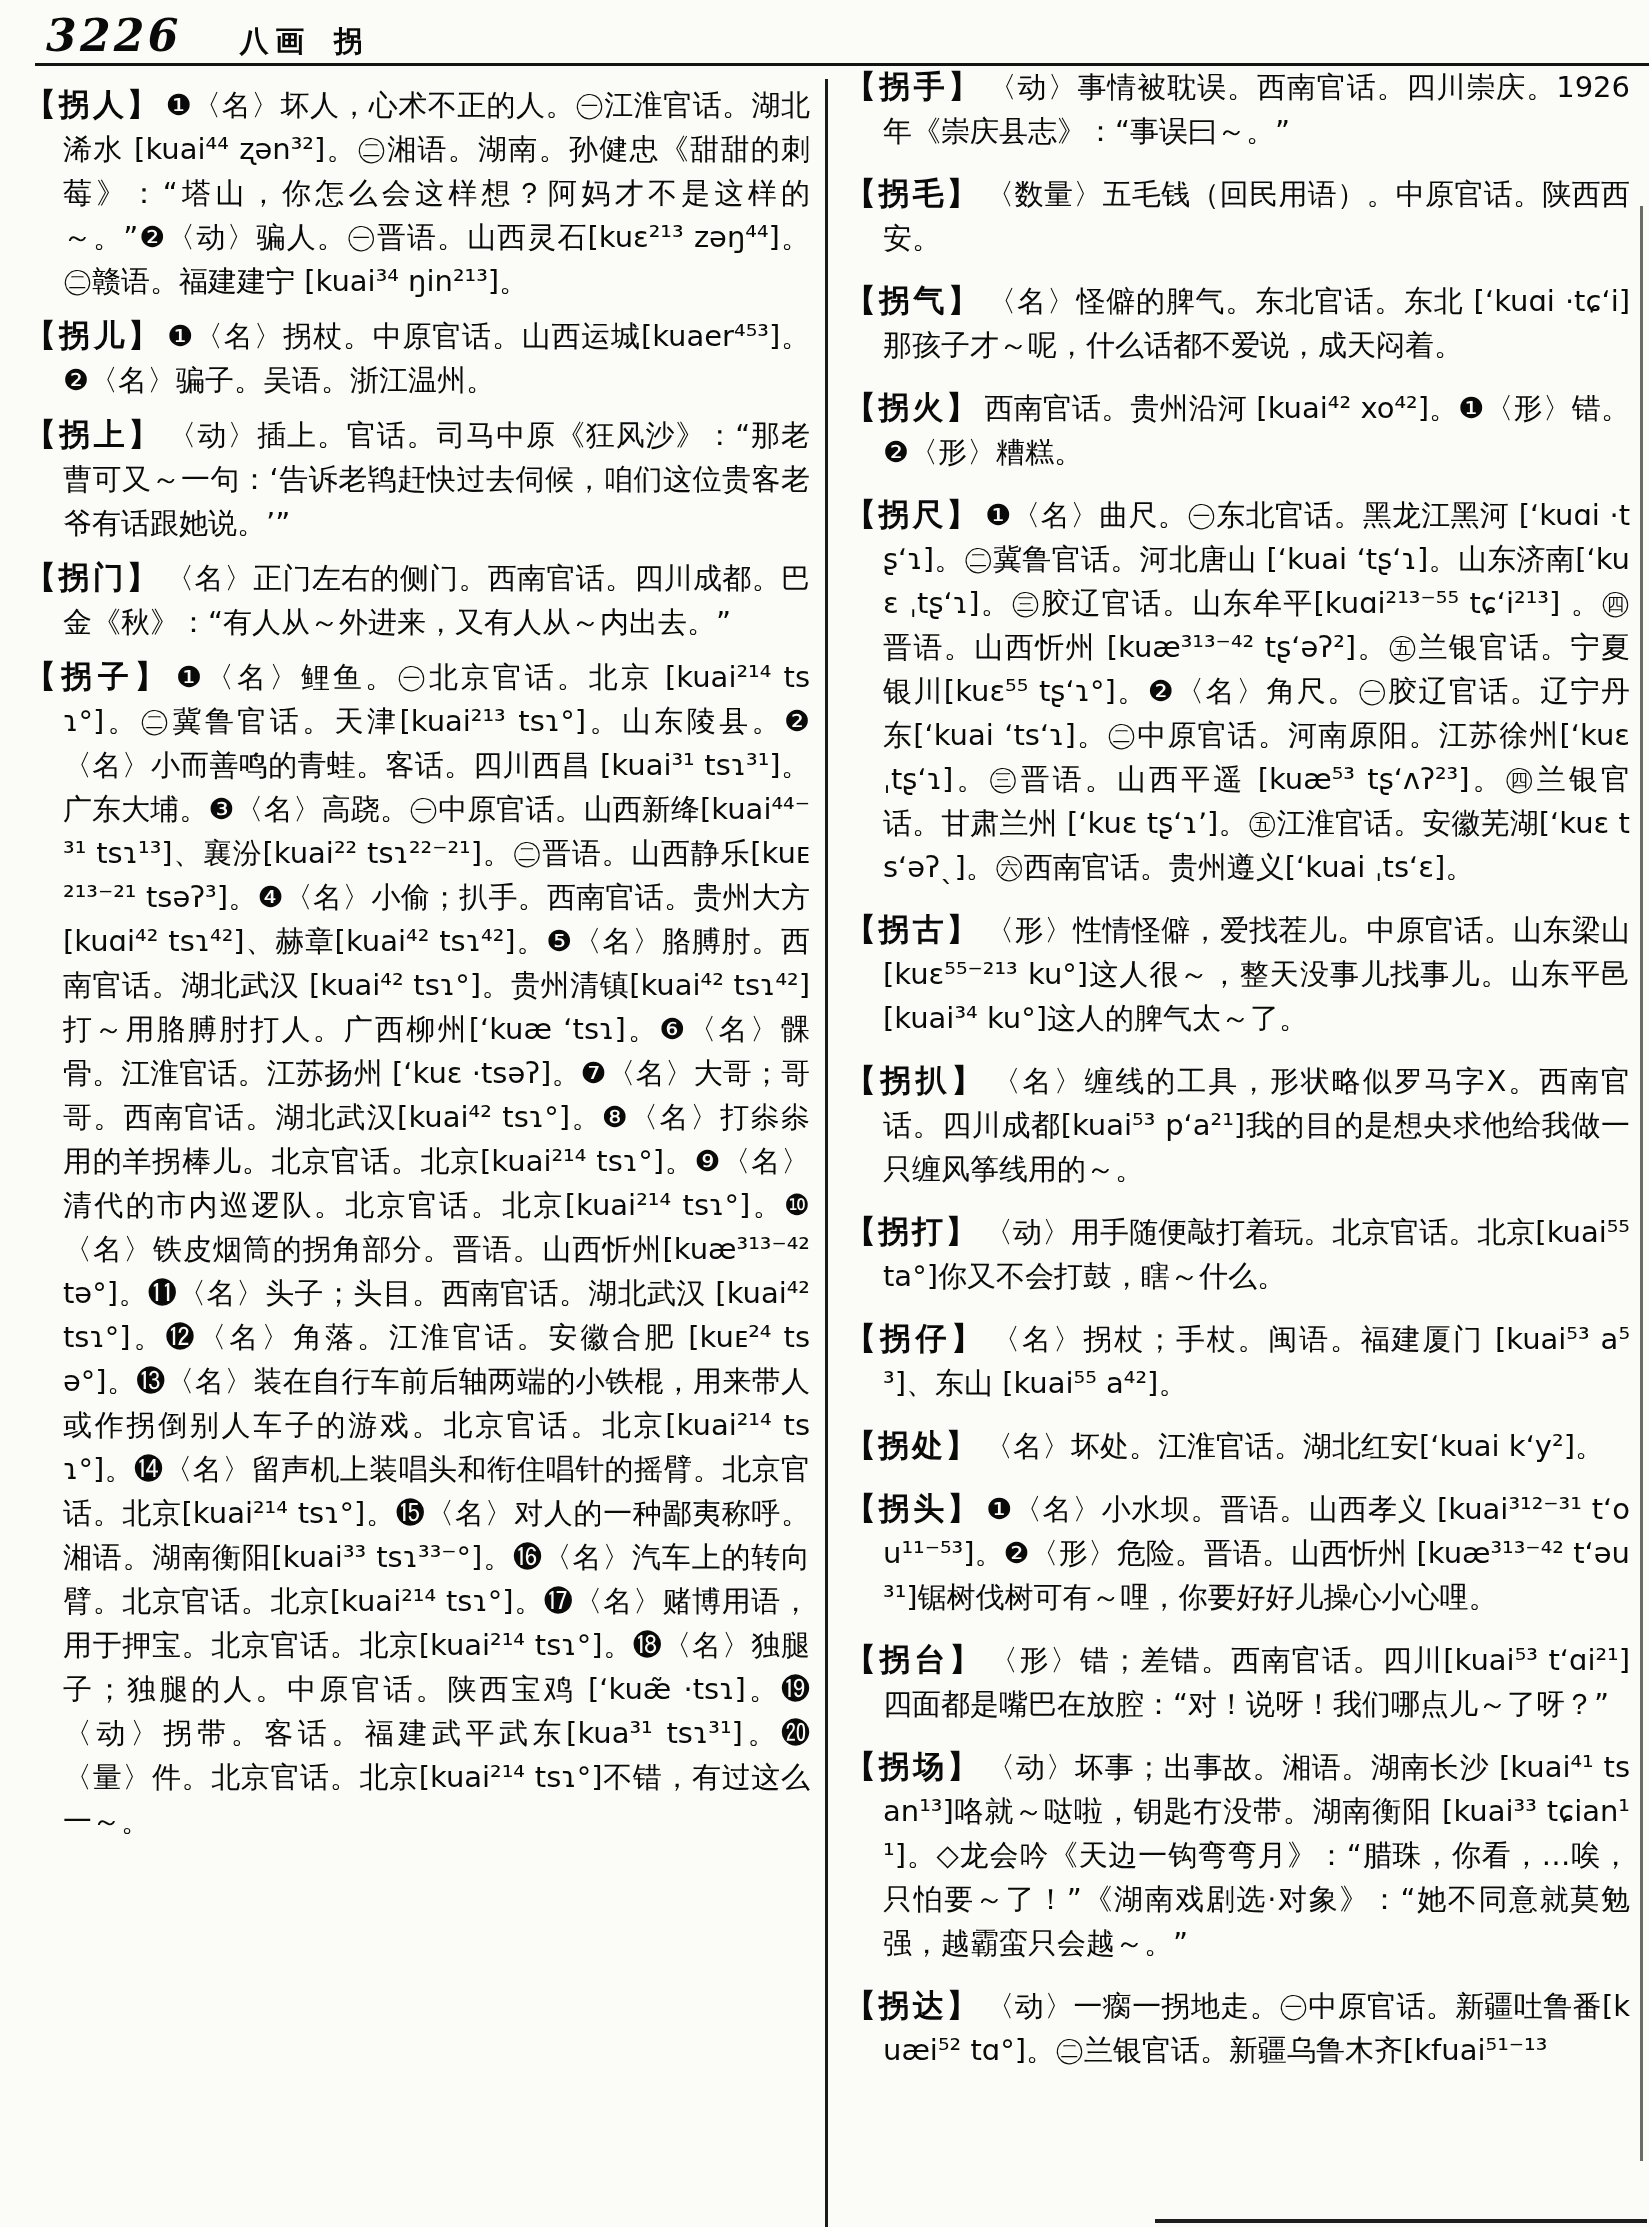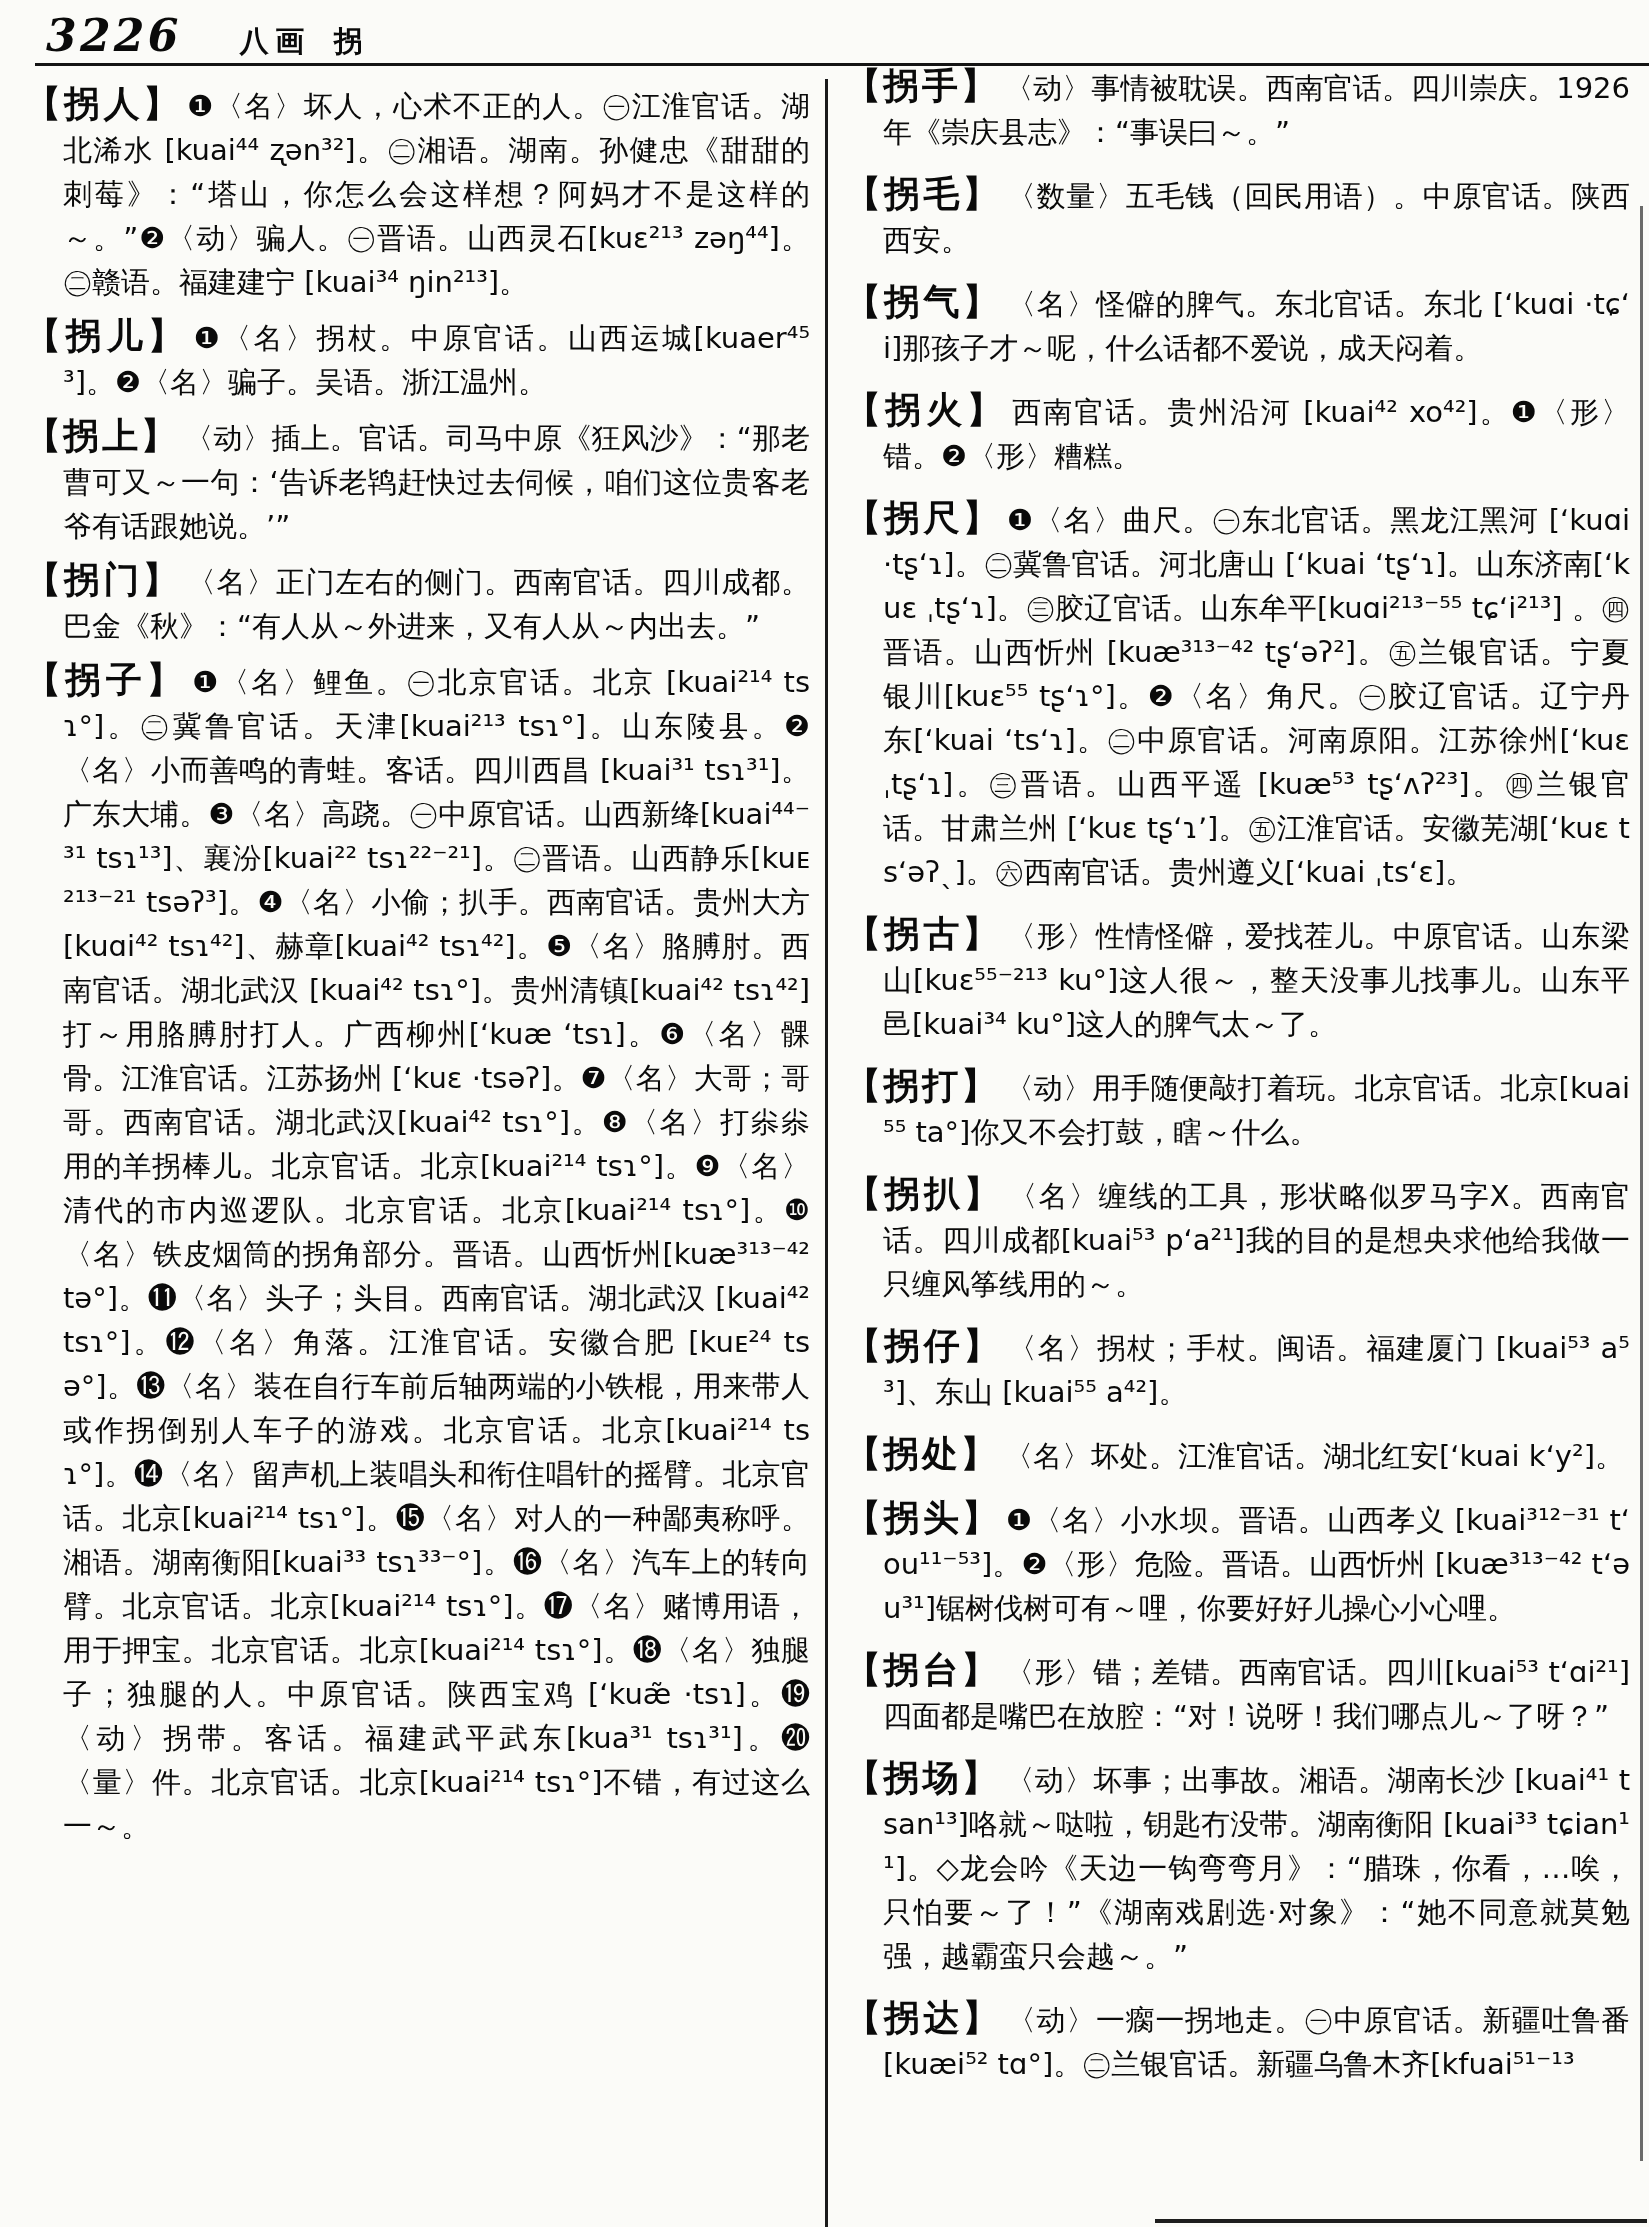--- a/index.html
+++ b/index.html
@@ -24,21 +24,21 @@
   .col-left{left:25px;}
   .col-right{left:845px;top:64px;}
   .entry{
     font-size:29px;line-height:44px;
     text-align:justify;
     padding-left:38px;text-indent:-38px;
     margin-bottom:10px;
     word-break:break-all;
   }
   .col-right .entry{margin-bottom:18px;}
-  .hw{font-weight:700;font-size:36px;letter-spacing:2.5px;margin-right:5px;}
+  .hw{font-weight:700;font-size:31px;letter-spacing:2.5px;margin-right:5px;}
 </style>
 </head>
 <body>
 
 <div class="pagehead">
   <span class="pgnum">3226</span><span class="sect">八画</span><span class="sect hanzi">拐</span>
 </div>
 <div class="rule"></div>
 <div class="divider"></div>
 <div class="gutter-right"></div>
@@ -52,22 +52,22 @@
   <div class="entry"><span class="hw">【拐子】</span><span>❶〈名〉鲤鱼。㊀北京官话。北京 [kuai²¹⁴ tsɿ°]。㊁冀鲁官话。天津[kuai²¹³ tsɿ°]。山东陵县。❷〈名〉小而善鸣的青蛙。客话。四川西昌 [kuai³¹ tsɿ³¹]。广东大埔。❸〈名〉高跷。㊀中原官话。山西新绛[kuai⁴⁴⁻³¹ tsɿ¹³]、襄汾[kuai²² tsɿ²²⁻²¹]。㊁晋语。山西静乐[kuᴇ²¹³⁻²¹ tsəʔ³]。❹〈名〉小偷；扒手。西南官话。贵州大方[kuɑi⁴² tsɿ⁴²]、赫章[kuai⁴² tsɿ⁴²]。❺〈名〉胳膊肘。西南官话。湖北武汉 [kuai⁴² tsɿ°]。贵州清镇[kuai⁴² tsɿ⁴²]打～用胳膊肘打人。广西柳州[ʻkuæ ʻtsɿ]。❻〈名〉髁骨。江淮官话。江苏扬州 [ʻkuɛ ·tsəʔ]。❼〈名〉大哥；哥哥。西南官话。湖北武汉[kuai⁴² tsɿ°]。❽〈名〉打尜尜用的羊拐棒儿。北京官话。北京[kuai²¹⁴ tsɿ°]。❾〈名〉清代的市内巡逻队。北京官话。北京[kuai²¹⁴ tsɿ°]。❿〈名〉铁皮烟筒的拐角部分。晋语。山西忻州[kuæ³¹³⁻⁴² tə°]。⓫〈名〉头子；头目。西南官话。湖北武汉 [kuai⁴² tsɿ°]。⓬〈名〉角落。江淮官话。安徽合肥 [kuᴇ²⁴ tsə°]。⓭〈名〉装在自行车前后轴两端的小铁棍，用来带人或作拐倒别人车子的游戏。北京官话。北京[kuai²¹⁴ tsɿ°]。⓮〈名〉留声机上装唱头和衔住唱针的摇臂。北京官话。北京[kuai²¹⁴ tsɿ°]。⓯〈名〉对人的一种鄙夷称呼。湘语。湖南衡阳[kuai³³ tsɿ³³⁻°]。⓰〈名〉汽车上的转向臂。北京官话。北京[kuai²¹⁴ tsɿ°]。⓱〈名〉赌博用语，用于押宝。北京官话。北京[kuai²¹⁴ tsɿ°]。⓲〈名〉独腿子；独腿的人。中原官话。陕西宝鸡 [ʻkuæ̃ ·tsɿ]。⓳〈动〉拐带。客话。福建武平武东[kua³¹ tsɿ³¹]。⓴〈量〉件。北京官话。北京[kuai²¹⁴ tsɿ°]不错，有过这么一～。</span></div>
 </div>
 
 <div class="col col-right">
   <div class="entry"><span class="hw">【拐手】</span><span>〈动〉事情被耽误。西南官话。四川崇庆。1926年《崇庆县志》：“事误曰～。”</span></div>
   <div class="entry"><span class="hw">【拐毛】</span><span>〈数量〉五毛钱（回民用语）。中原官话。陕西西安。</span></div>
   <div class="entry"><span class="hw">【拐气】</span><span>〈名〉怪僻的脾气。东北官话。东北 [ʻkuɑi ·tɕʻi]那孩子才～呢，什么话都不爱说，成天闷着。</span></div>
   <div class="entry"><span class="hw">【拐火】</span><span>西南官话。贵州沿河 [kuai⁴² xo⁴²]。❶〈形〉错。❷〈形〉糟糕。</span></div>
   <div class="entry"><span class="hw">【拐尺】</span><span>❶〈名〉曲尺。㊀东北官话。黑龙江黑河 [ʻkuɑi ·tʂʻɿ]。㊁冀鲁官话。河北唐山 [ʻkuai ʻtʂʻɿ]。山东济南[ʻkuɛ ˌtʂʻɿ]。㊂胶辽官话。山东牟平[kuɑi²¹³⁻⁵⁵ tɕʻi²¹³] 。㊃晋语。山西忻州 [kuæ³¹³⁻⁴² tʂʻəʔ²]。㊄兰银官话。宁夏银川[kuɛ⁵⁵ tʂʻɿ°]。❷〈名〉角尺。㊀胶辽官话。辽宁丹东[ʻkuai ʻtsʻɿ]。㊁中原官话。河南原阳。江苏徐州[ʻkuɛ ˌtʂʻɿ]。㊂晋语。山西平遥 [kuæ⁵³ tʂʻʌʔ²³]。㊃兰银官话。甘肃兰州 [ʻkuɛ tʂʻɿʼ]。㊄江淮官话。安徽芜湖[ʻkuɛ tsʻəʔˎ]。㊅西南官话。贵州遵义[ʻkuai ˌtsʻɛ]。</span></div>
   <div class="entry"><span class="hw">【拐古】</span><span>〈形〉性情怪僻，爱找茬儿。中原官话。山东梁山[kuɛ⁵⁵⁻²¹³ ku°]这人很～，整天没事儿找事儿。山东平邑[kuai³⁴ ku°]这人的脾气太～了。</span></div>
+  <div class="entry"><span class="hw">【拐扒】</span><span>〈名〉缠线的工具，形状略似罗马字Ⅹ。西南官话。四川成都[kuai⁵³ pʻa²¹]我的目的是想央求他给我做一只缠风筝线用的～。</span></div>
   <div class="entry"><span class="hw">【拐打】</span><span>〈动〉用手随便敲打着玩。北京官话。北京[kuai⁵⁵ ta°]你又不会打鼓，瞎～什么。</span></div>
-  <div class="entry"><span class="hw">【拐扒】</span><span>〈名〉缠线的工具，形状略似罗马字Ⅹ。西南官话。四川成都[kuai⁵³ pʻa²¹]我的目的是想央求他给我做一只缠风筝线用的～。</span></div>
   <div class="entry"><span class="hw">【拐仔】</span><span>〈名〉拐杖；手杖。闽语。福建厦门 [kuai⁵³ a⁵³]、东山 [kuai⁵⁵ a⁴²]。</span></div>
   <div class="entry"><span class="hw">【拐处】</span><span>〈名〉坏处。江淮官话。湖北红安[ʻkuai kʻy²]。</span></div>
   <div class="entry"><span class="hw">【拐头】</span><span>❶〈名〉小水坝。晋语。山西孝义 [kuai³¹²⁻³¹ tʻou¹¹⁻⁵³]。❷〈形〉危险。晋语。山西忻州 [kuæ³¹³⁻⁴² tʻəu³¹]锯树伐树可有～哩，你要好好儿操心小心哩。</span></div>
   <div class="entry"><span class="hw">【拐台】</span><span>〈形〉错；差错。西南官话。四川[kuai⁵³ tʻɑi²¹]四面都是嘴巴在放腔：“对！说呀！我们哪点儿～了呀？”</span></div>
   <div class="entry"><span class="hw">【拐场】</span><span>〈动〉坏事；出事故。湘语。湖南长沙 [kuai⁴¹ tsan¹³]咯就～哒啦，钥匙冇没带。湖南衡阳 [kuai³³ tɕian¹¹]。◇龙会吟《天边一钩弯弯月》：“腊珠，你看，…唉，只怕要～了！”《湖南戏剧选·对象》：“她不同意就莫勉强，越霸蛮只会越～。”</span></div>
   <div class="entry"><span class="hw">【拐达】</span><span>〈动〉一瘸一拐地走。㊀中原官话。新疆吐鲁番[kuæi⁵² tɑ°]。㊁兰银官话。新疆乌鲁木齐[kfuai⁵¹⁻¹³</span></div>
 </div>
 
 
 </body></html>

